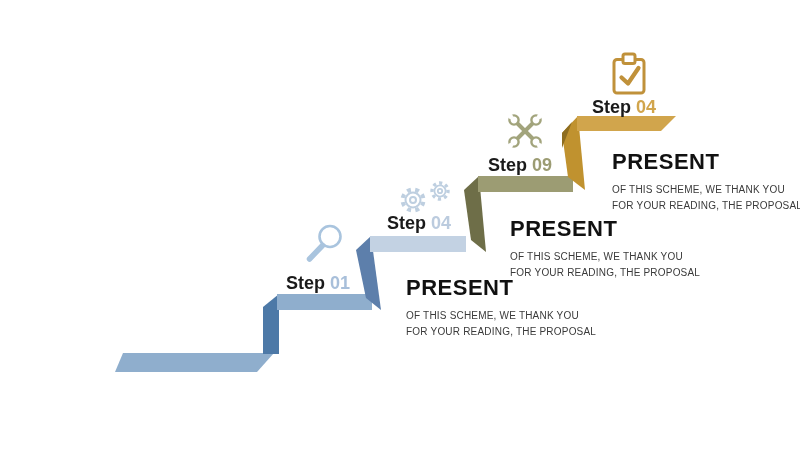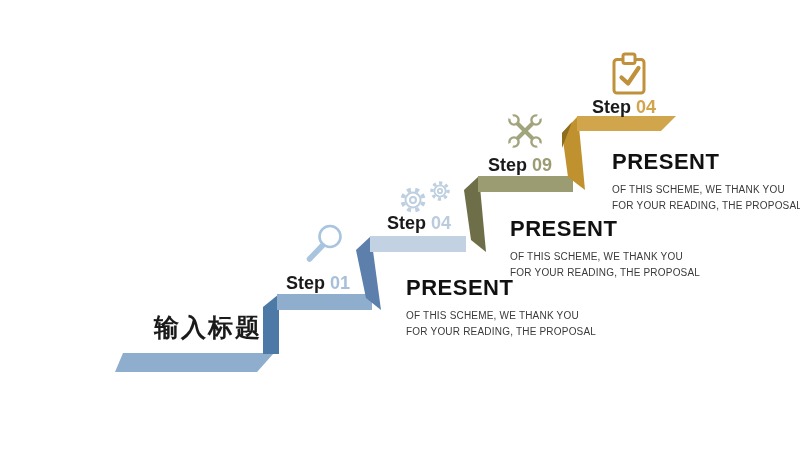--- a/index.html
+++ b/index.html
@@ -60,21 +60,20 @@
     <polygon points="277,294 372,294 372,310 277,310" fill="#8FAECD"></polygon>
     <polygon points="356,250 371,236 381,310 366,298" fill="#5D7FAB"></polygon>
     <polygon points="370,236 466,236 466,252 370,252" fill="#C3D2E3"></polygon>
     <polygon points="464,190 479,176 486,252 471,240" fill="#6E6E48"></polygon>
     <polygon points="478,176 573,176 573,192 478,192" fill="#9C9C73"></polygon>
     <polygon points="562,133 578,116 585,190 568,177" fill="#C0922F"></polygon>
     <polygon points="562,133 572,122 562,148" fill="#8E6D1F"></polygon>
     <polygon points="577,116 676,116 661,131 577,131" fill="#D1A54C"></polygon>
   </svg>
 
-  <div class="title">输入标题</div>
 
   <div class="step-label s1">
     <span>Step</span><span class="num n1">01</span>
   </div>
   <div class="step-label s2">
     <span>Step</span><span class="num n2">04</span>
   </div>
   <div class="step-label s3">
     <span>Step</span><span class="num n3">09</span>
   </div>

